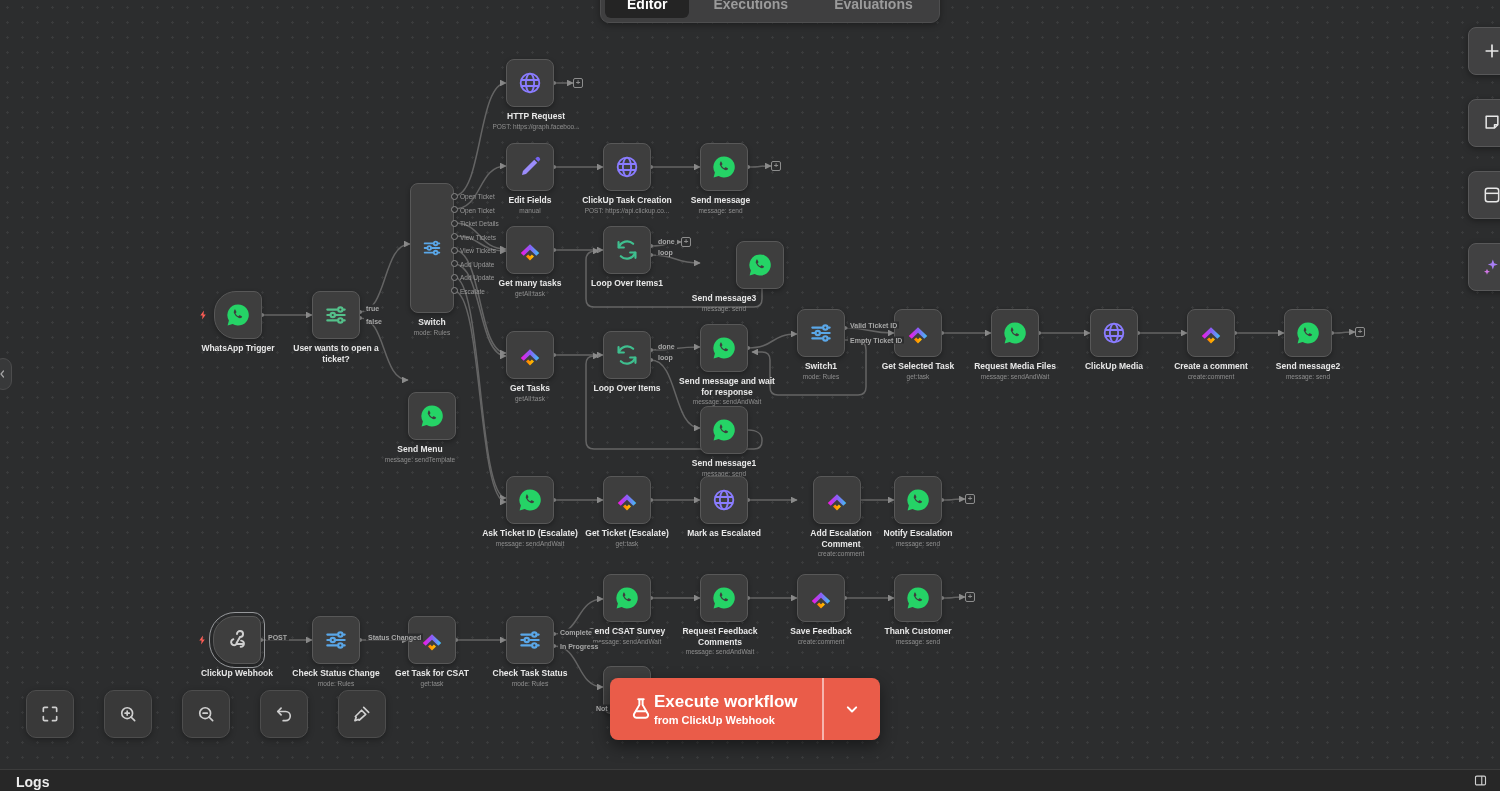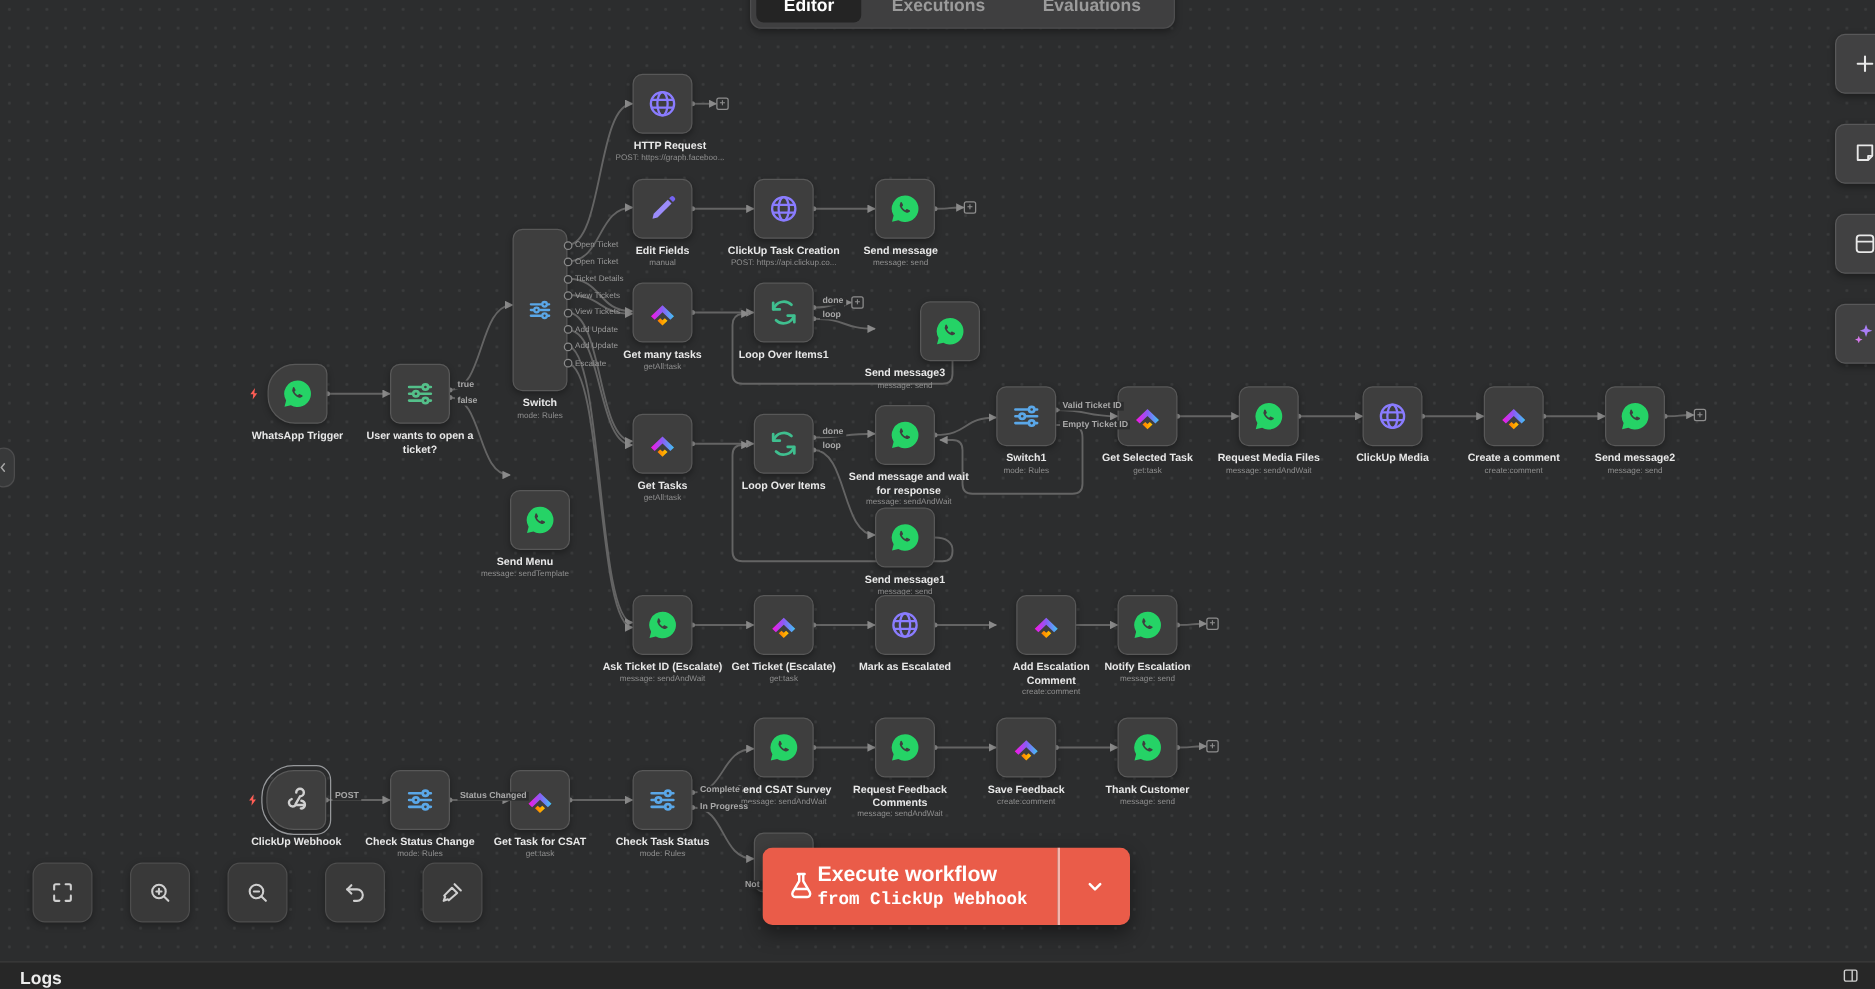--- a/index.html
+++ b/index.html
@@ -48,21 +48,21 @@
   .controls{position:absolute;left:26px;top:690px;display:flex;gap:30px;z-index:20;}
   .ctrlbtn{width:48px;height:48px;background:#393939;border:1px solid #4d4d4d;border-radius:10px;
     display:flex;align-items:center;justify-content:center;box-shadow:0 2px 6px rgba(0,0,0,.3);cursor:pointer;}
   .ctrlbtn .icn svg{width:20px;height:20px;display:block;}
   
   .execbar{position:absolute;left:610px;top:678px;height:62px;display:flex;border-radius:8px;overflow:hidden;
     z-index:30;box-shadow:0 6px 16px rgba(0,0,0,.45);}
   .execmain{display:flex;align-items:center;padding:0 24px 0 18px;background:#ea5c49;border:none;cursor:pointer;}
   .exectexts{display:flex;flex-direction:column;align-items:flex-start;line-height:1.3;}
   .exectitle{font-size:17px;font-weight:700;color:#fff;font-family:"Liberation Sans",sans-serif;}
-  .execsub{font-size:14px;font-weight:600;color:#fff;font-family:Liberation Mono, monospace;}
+  .execsub{font-size:11px;font-weight:600;color:#fff;font-family:Liberation Sans, sans-serif;}
   .flask svg{width:26px;height:26px;display:block;}
   .execdrop{width:58px;background:#ea5c49;border:none;border-left:2px solid rgba(255,255,255,.55);
     display:flex;align-items:center;justify-content:center;cursor:pointer;}
   .execdrop .icn svg{width:20px;height:20px;display:block;}
   
   .logsbar{position:absolute;left:0;right:0;top:769px;height:22px;background:#272727;border-top:1px solid #3c3c3c;
     z-index:40;display:flex;align-items:flex-start;padding:4px 16px;}
   .logstitle{font-size:14px;font-weight:700;color:#ececec;}
   .logsicon{position:absolute;right:12px;top:3px;}
   .logsicon svg{width:15px;height:15px;display:block;}

